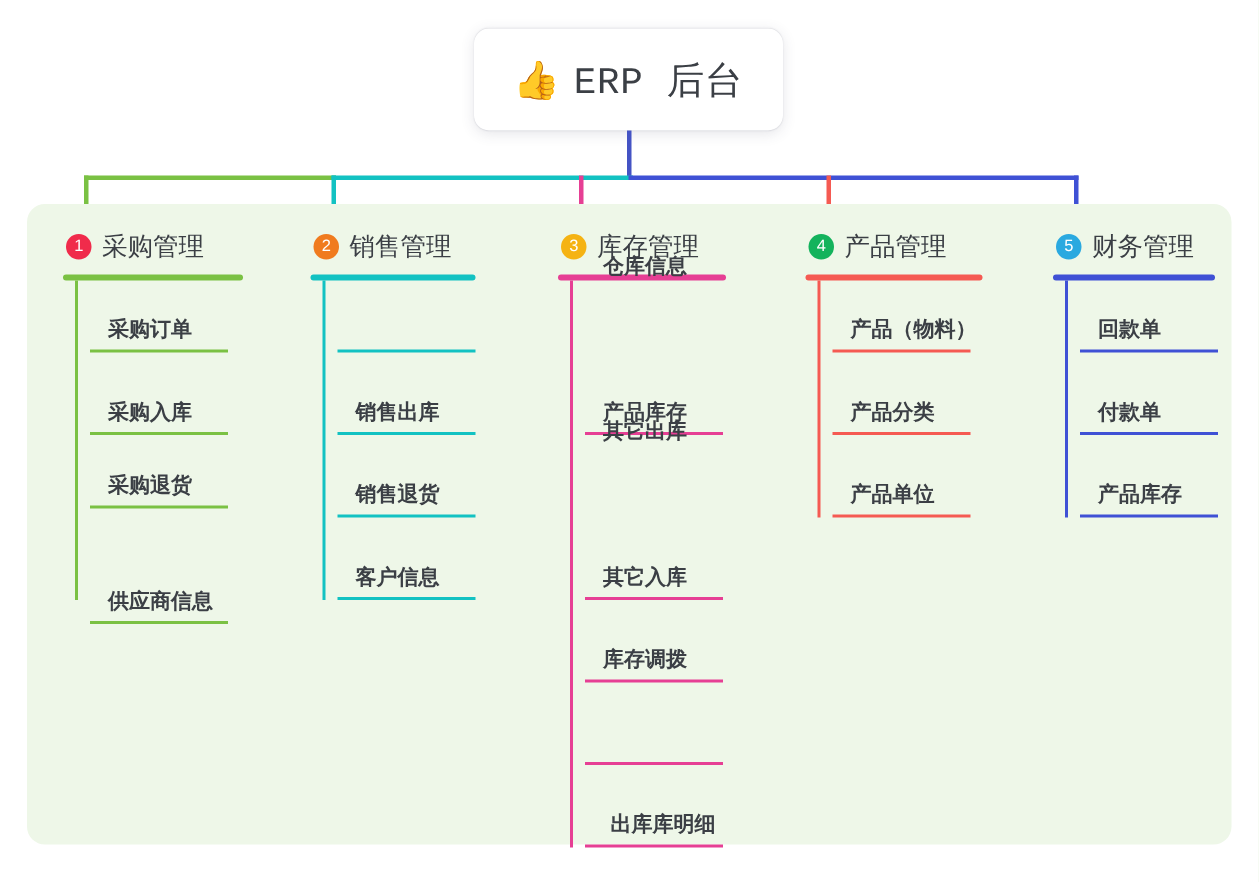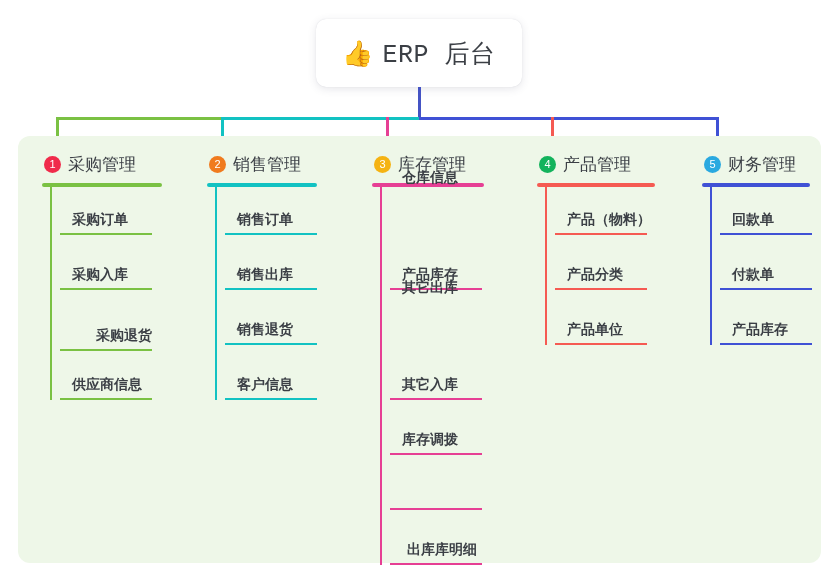--- a/index.html
+++ b/index.html
@@ -171,40 +171,39 @@
           <div class="spine" style="left: 8px; height: 213px; background: rgb(122, 193, 67);"></div>
           <div class="items">
             <div class="item" style="left: 18px; top: 0px; width: 92px; height: 48px;">
               <span class="item-label">采购订单</span>
               <div class="item-rule" style="background: rgb(122, 193, 67);"></div>
             </div>
             <div class="item" style="left: 18px; top: 55px; width: 92px; height: 48px;">
               <span class="item-label">采购入库</span>
               <div class="item-rule" style="background: rgb(122, 193, 67);"></div>
             </div>
-            <div class="item" style="left: 18px; top: 116px; width: 92px; height: 48px; align-items: flex-end;">
+            <div class="item" style="left: 18px; top: 104px; width: 92px; height: 48px;">
               <span class="item-label">采购退货</span>
               <div class="item-rule" style="background: rgb(122, 193, 67);"></div>
             </div>
-            <div class="item" style="left: 18px; top: 165px; width: 92px; height: 48px;">
+            <div class="item" style="left: 18px; top: 181px; width: 92px; height: 48px;">
               <span class="item-label">供应商信息</span>
               <div class="item-rule" style="background: rgb(122, 193, 67);"></div>
             </div>
           </div>
         </div>
         <div class="column" style="left: 189px; top: 13px; width: 110px;">
           <div class="col-header">
             <span class="badge" style="background: rgb(240, 123, 30);">2</span>
             <span class="col-title">销售管理</span>
           </div>
           <div class="col-rule" style="background: rgb(18, 194, 194); width: 110px;"></div>
           <div class="spine" style="left: 8px; height: 213px; background: rgb(18, 194, 194);"></div>
           <div class="items">
             <div class="item" style="left: 18px; top: 0px; width: 92px; height: 48px;">
-              <span class="item-label">销售订单</span>
               <div class="item-rule" style="background: rgb(18, 194, 194);"></div>
             </div>
             <div class="item" style="left: 18px; top: 55px; width: 92px; height: 48px;">
               <span class="item-label">销售出库</span>
               <div class="item-rule" style="background: rgb(18, 194, 194);"></div>
             </div>
             <div class="item" style="left: 18px; top: 110px; width: 92px; height: 48px;">
               <span class="item-label">销售退货</span>
               <div class="item-rule" style="background: rgb(18, 194, 194);"></div>
             </div>

